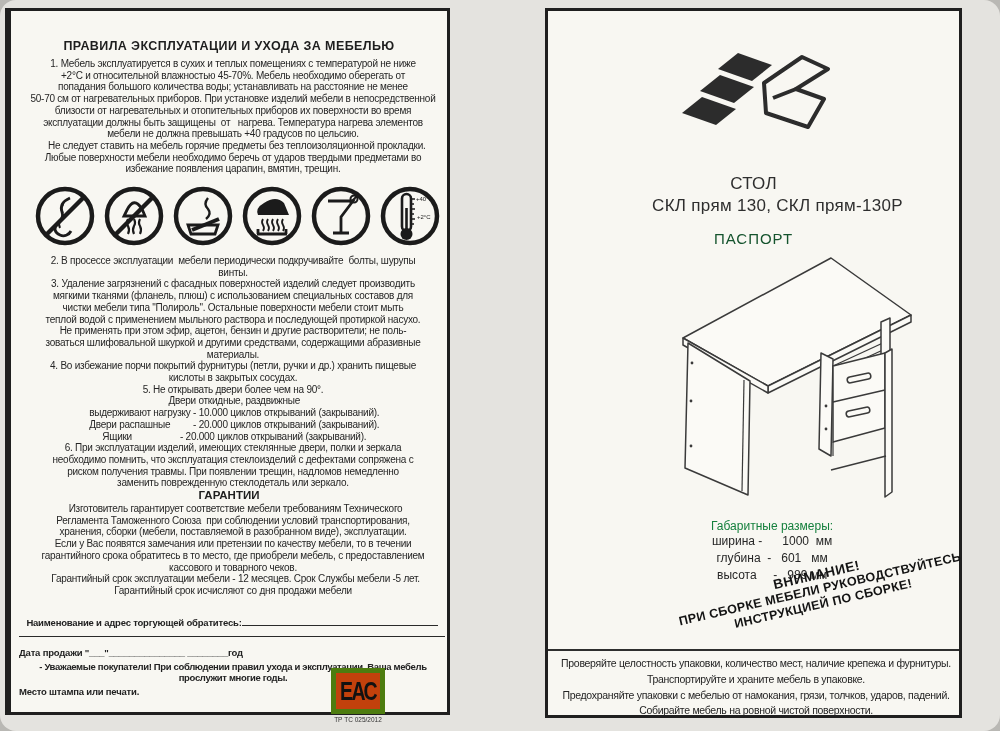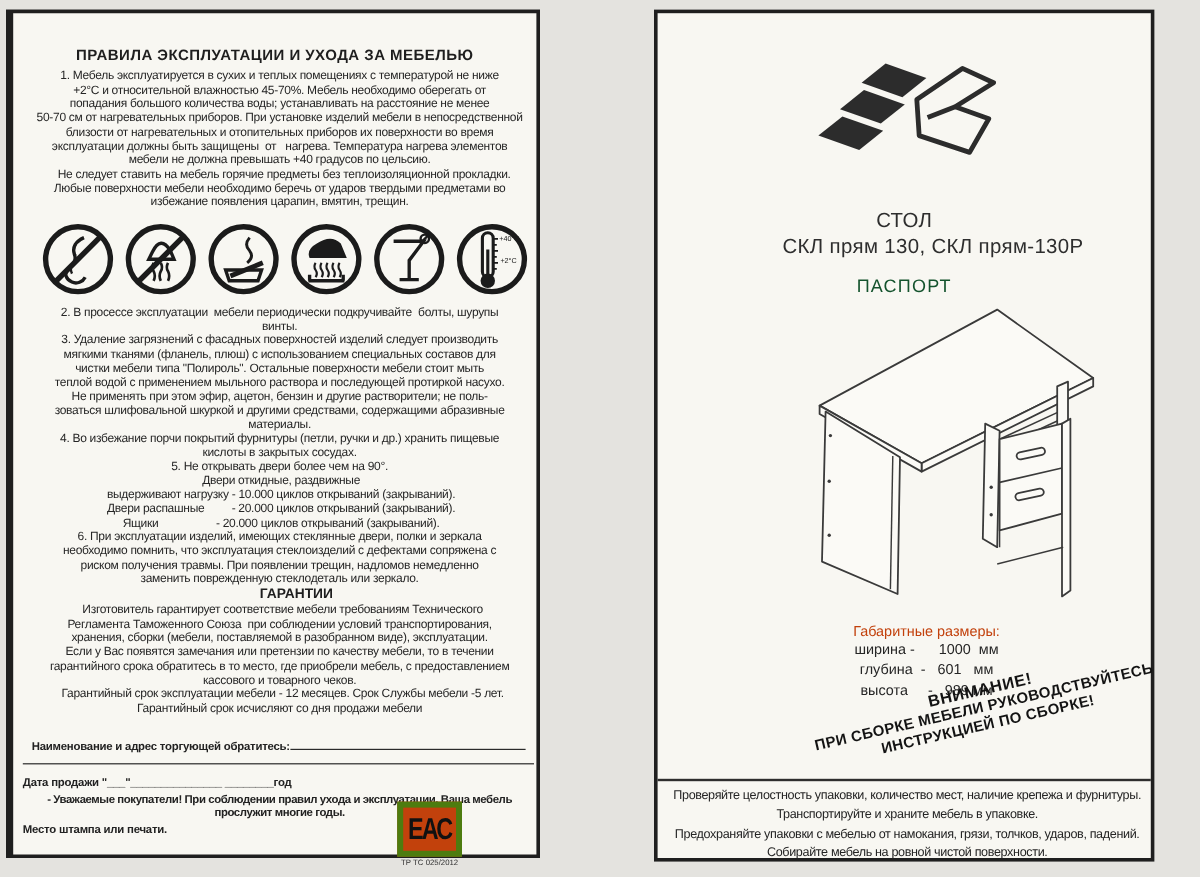--- a/index.html
+++ b/index.html
@@ -1,35 +1,35 @@
 <!DOCTYPE html>
 <html><head>
 <meta charset="utf-8">
 <style>
   html,body{margin:0;padding:0;}
   body{background:#b9b8b4;font-family:"Liberation Sans",sans-serif;}
   #stage{position:relative;width:1000px;height:731px;background:#e4e3df;overflow:hidden;
-         color:#2b2b2b;}
+         color:#2b2b2b;border-radius:16px;}
   .page{position:absolute;background:#f8f7f2;border:3px solid #1f1f1f;box-sizing:border-box;}
   #left-page{left:5px;top:8px;width:445px;height:707px;border-left-width:6px;}
   #right-page{left:545px;top:8px;width:417px;height:710px;}
   .abs{position:absolute;text-align:center;}
   .txt{white-space:pre-wrap;font-size:10px;line-height:11.7px;letter-spacing:-0.25px;color:#262626;}
   .doc-title{width:100%;text-align:center;font-size:12.5px;font-weight:600;letter-spacing:0.4px;color:#1e1e1e;}
   .sec-head{width:100%;text-align:center;font-size:11.5px;font-weight:600;color:#1e1e1e;}
   .icons-row{display:flex;gap:5px;}
   .icons-row svg{display:block;}
   .form-label{font-size:9.5px;font-weight:700;letter-spacing:-0.2px;color:#222;}
   .u-line{border-bottom:1.3px solid #2a2a2a;}
   .eac-box{width:44px;height:36px;border:5px solid #4d7c0f;background:#c2410c;display:flex;align-items:center;justify-content:center;}
   .eac-mark{font-size:25px;font-weight:700;letter-spacing:-2px;transform:scaleX(0.78);font-family:"Liberation Sans",sans-serif;color:#111;}
   .eac-reg{font-size:6.5px;letter-spacing:0;color:#333;text-align:center;margin-top:2px;white-space:nowrap;}
   .rp-title{width:100%;text-align:center;font-size:17px;color:#2e2e2e;letter-spacing:0.3px;}
   .rp-passport{width:100%;text-align:center;font-size:15px;color:#14532d;letter-spacing:1px;}
-  .dim-head{font-size:12px;color:#c2410c;}
+  .dim-head{font-size:12px;color:#15803d;}
   .dim-row{font-size:12px;line-height:17px;white-space:pre;color:#262626;}
   .stamp{width:340px;text-align:center;transform:rotate(-13deg);color:#131313;}
   .stamp .s1{font-size:13.5px;font-weight:700;letter-spacing:0.6px;}
   .stamp .s2{font-size:12.5px;font-weight:700;letter-spacing:0.3px;line-height:15px;}
   .divider{border-top:2px solid #2e2e2e;}
   .handling{white-space:pre-wrap;font-size:10.5px;line-height:15.8px;letter-spacing:-0.3px;color:#242424;}
   svg .ln{stroke:#1b1b1b;fill:none;}
   svg .pn{stroke:#3a3a3a;fill:#fbfaf6;stroke-width:1.5;stroke-linejoin:round;}
 </style>
 </head>
@@ -126,21 +126,21 @@
 5. Не открывать двери более чем на 90°.
  Двери откидные, раздвижные
  выдерживают нагрузку - 10.000 циклов открываний (закрываний).
  Двери распашные         - 20.000 циклов открываний (закрываний).
  Ящики                   - 20.000 циклов открываний (закрываний).
 6. При эксплуатации изделий, имеющих стеклянные двери, полки и зеркала
 необходимо помнить, что эксплуатация стеклоизделий с дефектами сопряжена с
 риском получения травмы. При появлении трещин, надломов немедленно
 заменить поврежденную стеклодеталь или зеркало.</div>
 
-    <div class="abs sec-head" style="top:478px;left:0;padding-left:18px;">ГАРАНТИИ</div>
+    <div class="abs sec-head" style="top:478px;left:0;">ГАРАНТИИ</div>
 
     <div class="abs txt" style="top:492px;left:8px;width:428px;">  Изготовитель гарантирует соответствие мебели требованиям Технического
 Регламента Таможенного Союза  при соблюдении условий транспортирования,
 хранения, сборки (мебели, поставляемой в разобранном виде), эксплуатации.
 Если у Вас появятся замечания или претензии по качеству мебели, то в течении
 гарантийного срока обратитесь в то место, где приобрели мебель, с предоставлением
 кассового и товарного чеков.
   Гарантийный срок эксплуатации мебели - 12 месяцев. Срок Службы мебели -5 лет.
 Гарантийный срок исчисляют со дня продажи мебели</div>
 

